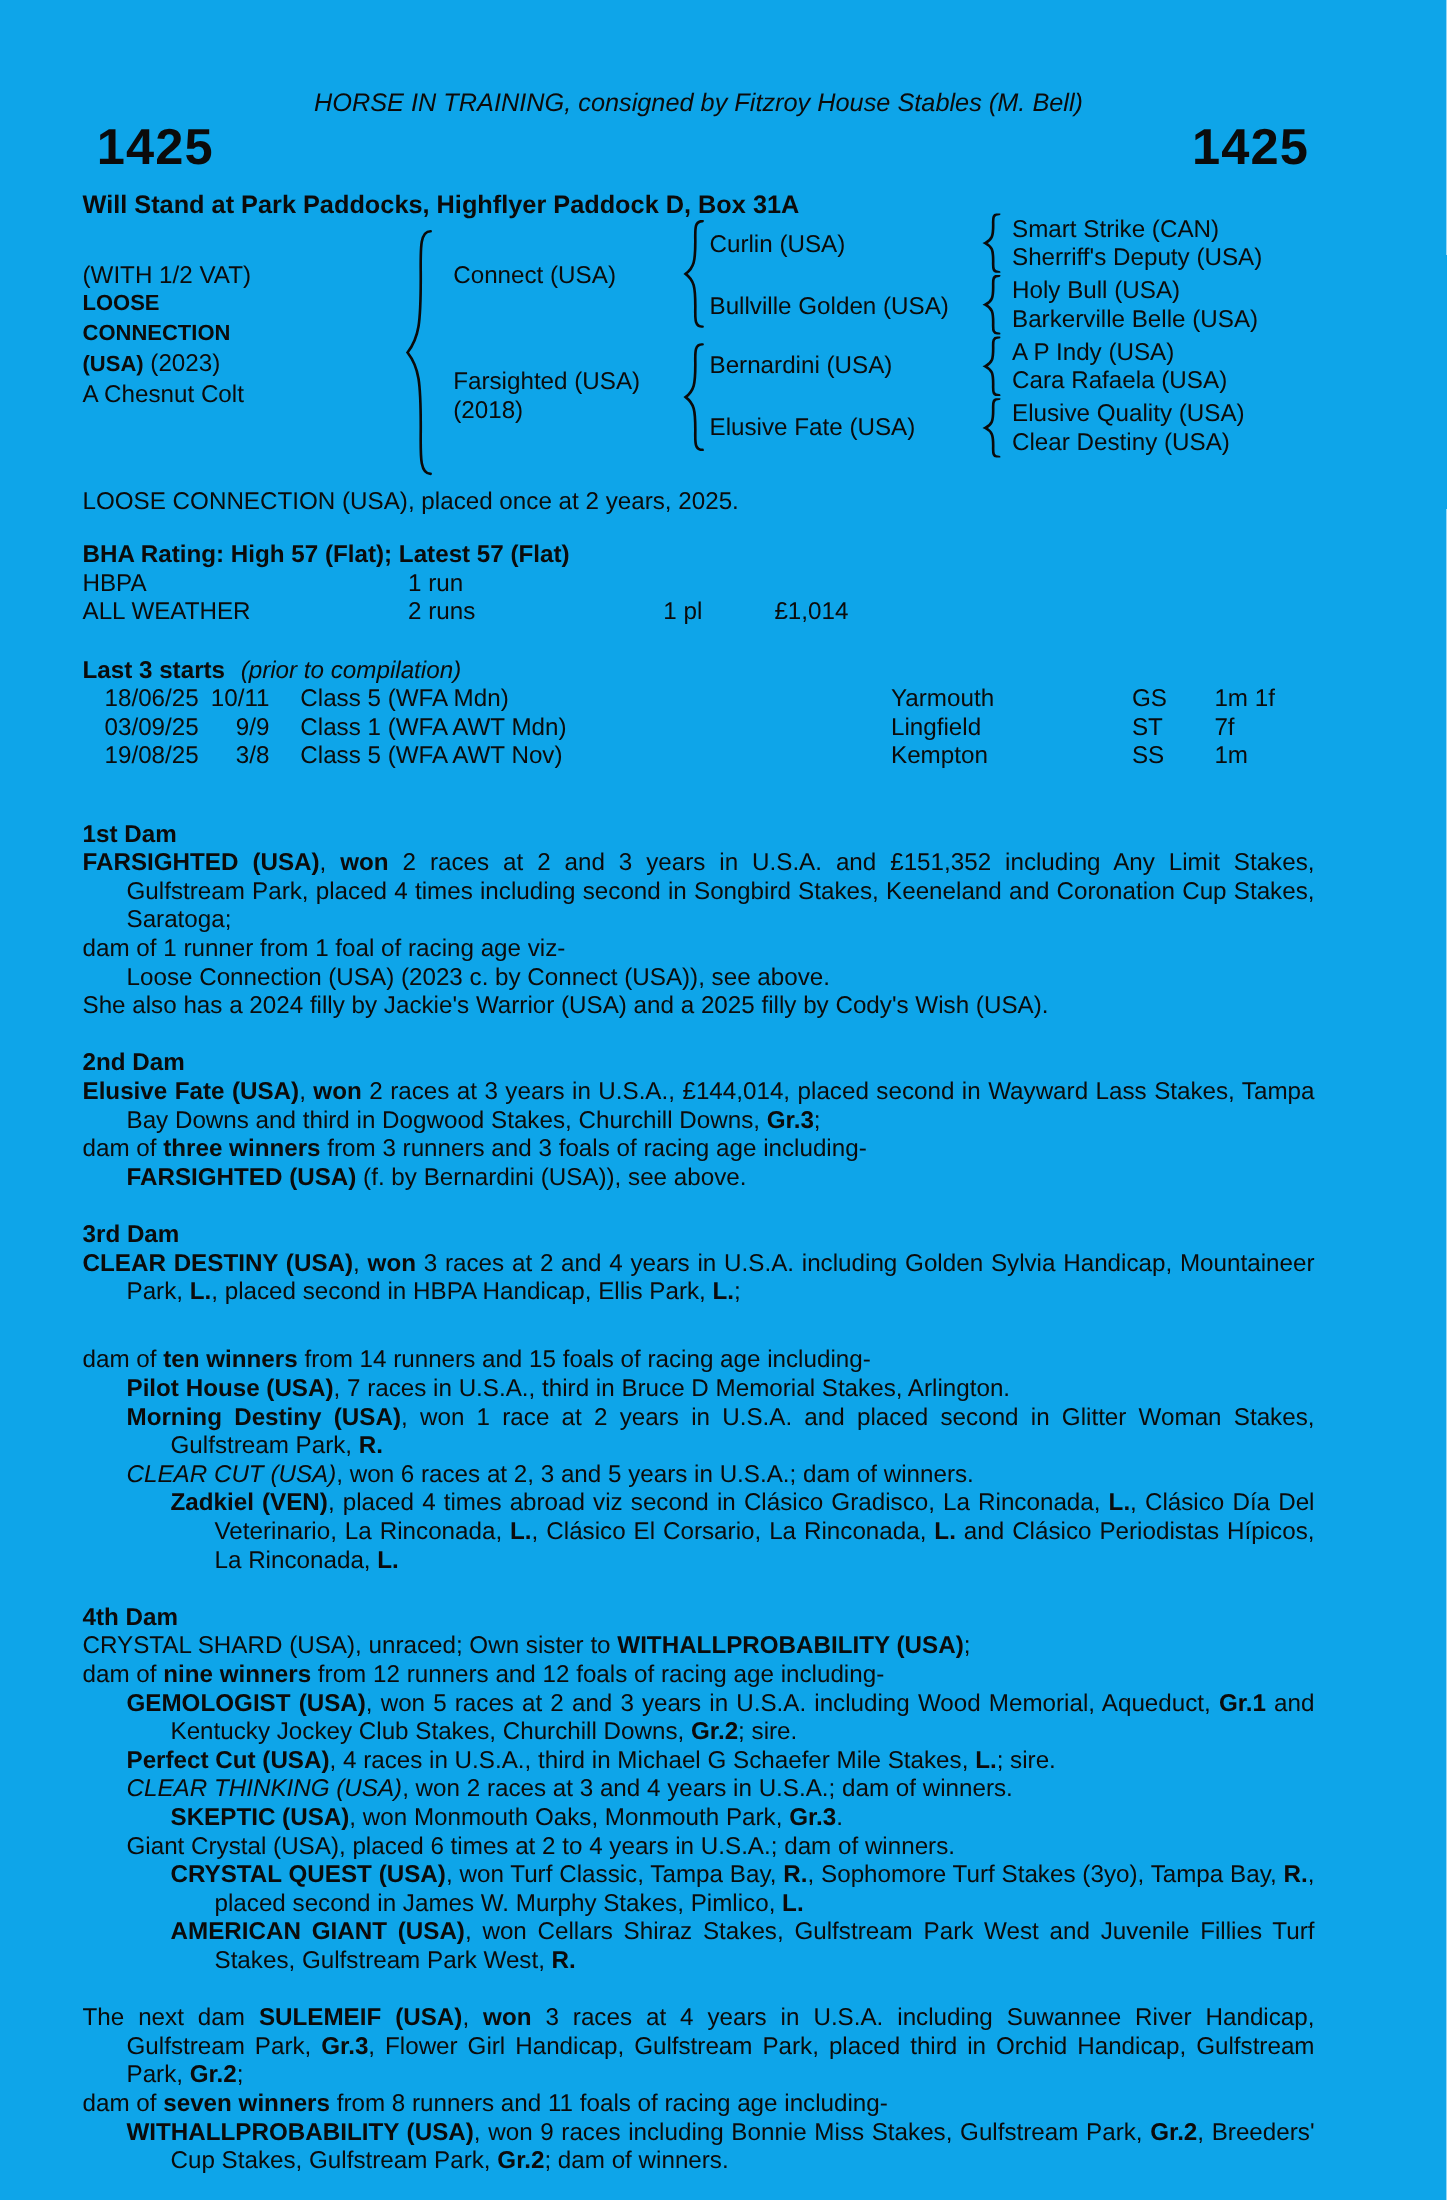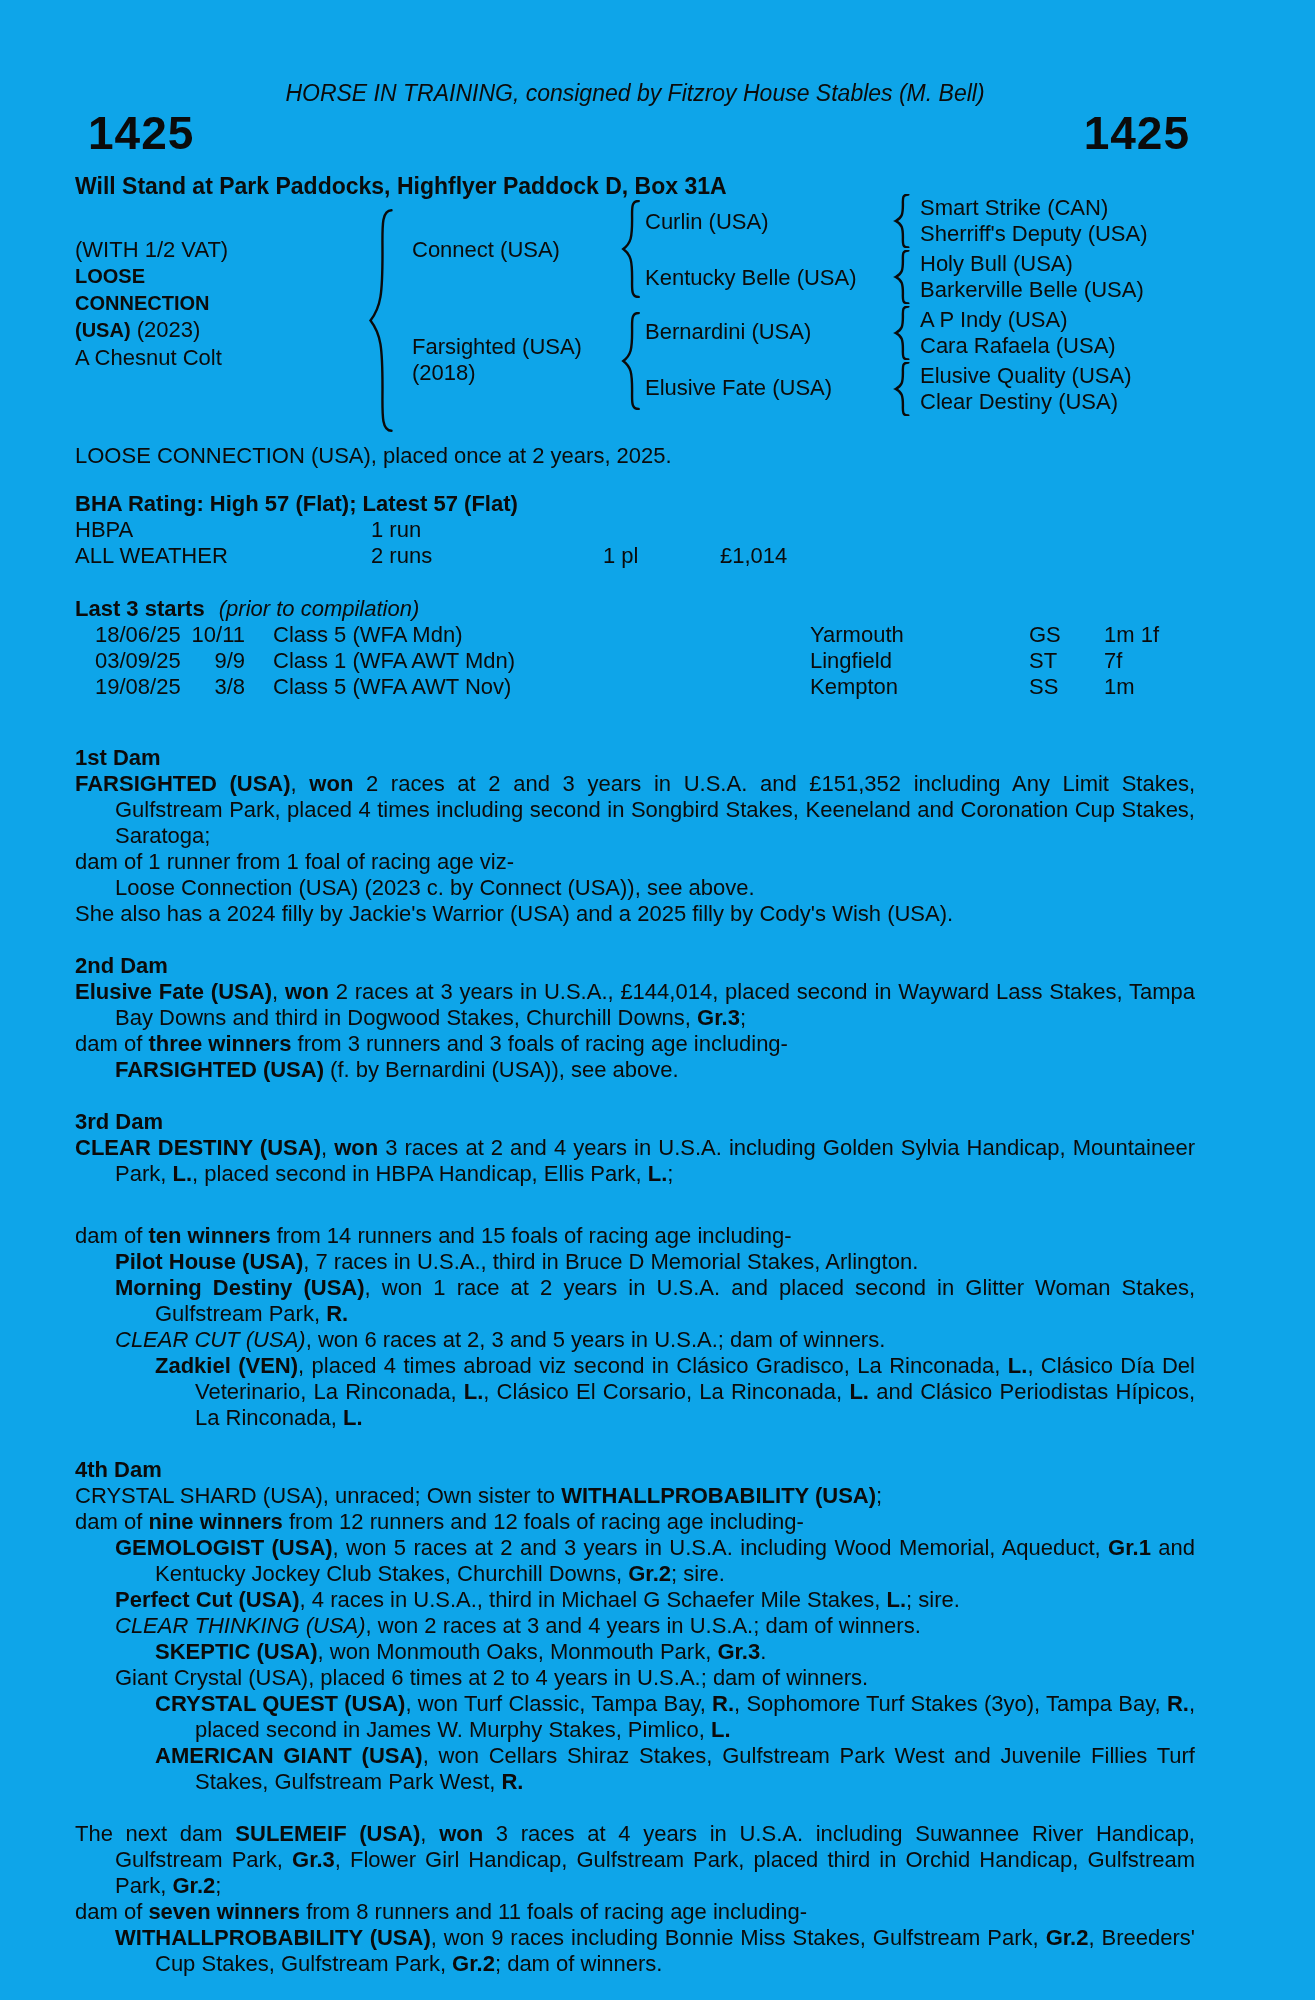--- a/index.html
+++ b/index.html
@@ -61,21 +61,21 @@
 
   
   .body { position: absolute; top: 443px; left: 75px; width: 1120px; }
   .plain { margin: 0; }
   .sp22 { height: 22px; } .sp27 { height: 27px; } .sp45 { height: 45px; }
   .row26 { position: relative; height: 26px; }
   .row26 span { position: absolute; top: 0; white-space: nowrap; }
   .stat-label { left: 0; }
   .stat-runs { left: 296px; }
   .stat-places { left: 528px; }
-  .stat-earn { left: 645px; }
+  .stat-earn { left: 629px; }
   .ls-date { left: 20px; }
   .ls-pos { left: 100px; width: 70px; text-align: right; }
   .ls-race { left: 198px; }
   .ls-course { left: 735px; }
   .ls-going { left: 954px; }
   .ls-dist { left: 1029px; }
   .dam-heading { font-weight: 700; margin: 0; }
   .rt { margin: 0; text-align: justify; }
   .sec-gap { height: 26px; }
 </style>
@@ -116,21 +116,21 @@
           <path d="M17 1 C10 1 11 9 11 20 C11 38 10 44 3 50 C10 56 11 62 11 80 C11 91 10 99 17 99"></path>
         </svg>
     </div>
     <div class="brace" style="left:620px; top:112px; width:22px; height:98px;">
       <svg viewBox="0 0 20 100" preserveAspectRatio="none">
           <path d="M17 1 C10 1 11 9 11 20 C11 38 10 44 3 50 C10 56 11 62 11 80 C11 91 10 99 17 99"></path>
         </svg>
     </div>
 
     <div class="ped-abs" style="left:645px; top:10px;">Curlin (USA)</div>
-    <div class="ped-abs" style="left:645px; top:66px;">Kentucky Belle (USA)</div>
+    <div class="ped-abs" style="left:645px; top:66px;">Bullville Golden (USA)</div>
     <div class="ped-abs" style="left:645px; top:120px;">Bernardini (USA)</div>
     <div class="ped-abs" style="left:645px; top:176px;">Elusive Fate (USA)</div>
 
     <div class="brace" style="left:893px; top:-6px; width:18px; height:54px;">
       <svg viewBox="0 0 20 100" preserveAspectRatio="none">
           <path d="M17 1 C10 1 11 9 11 20 C11 38 10 44 3 50 C10 56 11 62 11 80 C11 91 10 99 17 99"></path>
         </svg>
     </div>
     <div class="brace" style="left:893px; top:50px; width:18px; height:54px;">
       <svg viewBox="0 0 20 100" preserveAspectRatio="none">

